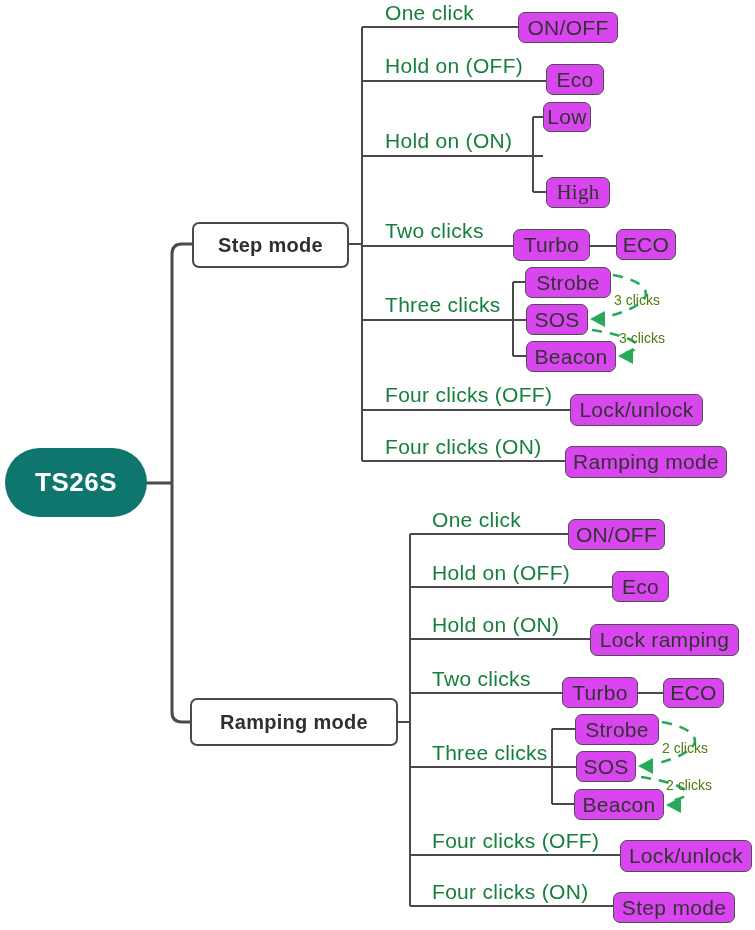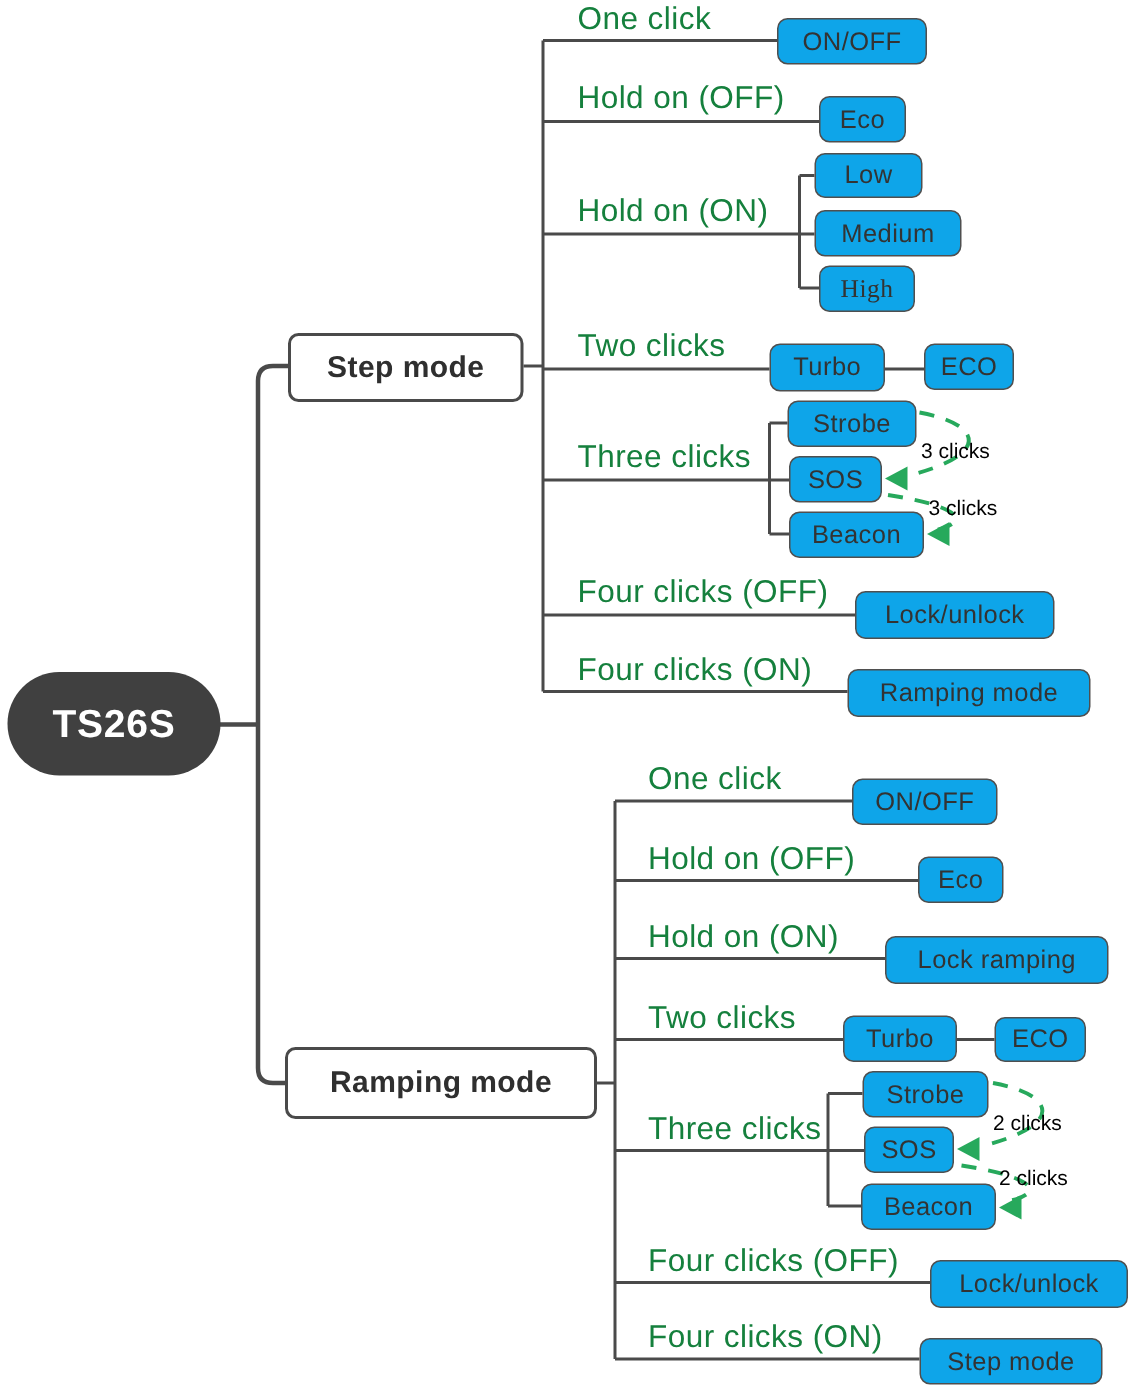--- a/index.html
+++ b/index.html
@@ -7,35 +7,35 @@
     position:relative;width:755px;height:930px;background:#ffffff;overflow:hidden;
     font-family:"Liberation Sans","DejaVu Sans",sans-serif;
   }
   .wires{position:absolute;left:0;top:0;z-index:1;}
   .branch-label{
     position:absolute;z-index:2;font-size:21px;line-height:22px;
     color:#15803d;white-space:nowrap;letter-spacing:.3px;
   }
   .leaf{
     position:absolute;z-index:3;display:flex;align-items:center;justify-content:center;
-    background:#0ea5e9;border:1.6px solid #4f4f4f;border-radius:7px;
-    font-size:17px;color:#333333;white-space:nowrap;box-sizing:border-box;letter-spacing:.3px;
+    background:#d946ef;border:1.6px solid #4f4f4f;border-radius:7px;
+    font-size:21px;color:#333333;white-space:nowrap;box-sizing:border-box;letter-spacing:.3px;
   }
   .mode-box{
     position:absolute;z-index:3;display:flex;align-items:center;justify-content:center;
     background:#ffffff;border:2px solid #4a4a4a;border-radius:7px;
     font-size:20px;font-weight:bold;color:#2f2f2f;white-space:nowrap;box-sizing:border-box;letter-spacing:.3px;
   }
   .root-pill{
     position:absolute;z-index:3;display:flex;align-items:center;justify-content:center;
-    background:#404040;color:#ffffff;font-size:26px;font-weight:bold;
+    background:#0f766e;color:#ffffff;font-size:26px;font-weight:bold;
     border-radius:35px;letter-spacing:.5px;
   }
   .cycle-note{
-    position:absolute;z-index:4;font-size:14px;color:#000000;white-space:nowrap;
+    position:absolute;z-index:4;font-size:14px;color:#4d7c0f;white-space:nowrap;
   }
 </style>
 </head>
 <body>
 
 <div class="canvas">
 
   <svg class="wires" width="755" height="930" viewBox="0 0 755 930">
 
     <g stroke="#4A4A4A" fill="none" stroke-width="3">
@@ -105,22 +105,21 @@
   <div class="branch-label" style="left:385px;top:2px;">One click</div>
   <div class="branch-label" style="left:385px;top:55px;">Hold on (OFF)</div>
   <div class="branch-label" style="left:385px;top:130px;">Hold on (ON)</div>
   <div class="branch-label" style="left:385px;top:220px;">Two clicks</div>
   <div class="branch-label" style="left:385px;top:294px;">Three clicks</div>
   <div class="branch-label" style="left:385px;top:384px;">Four clicks (OFF)</div>
   <div class="branch-label" style="left:385px;top:436px;">Four clicks (ON)</div>
 
   <div class="leaf" style="left:518px;top:12px;width:100px;height:31px;">ON/OFF</div>
   <div class="leaf" style="left:546px;top:64px;width:58px;height:31px;">Eco</div>
-  <div class="leaf" style="left:543px;top:102px;width:72px;height:30px;">Low</div>
-  <div class="leaf" style="left:543px;top:140px;width:98px;height:31px;">Medium</div>
+  <div class="leaf" style="left:543px;top:102px;width:48px;height:30px;">Low</div>
   <div class="leaf" style="left:546px;top:177px;width:64px;height:31px;font-family:Liberation Serif, serif;">High</div>
   <div class="leaf" style="left:513px;top:229px;width:77px;height:32px;">Turbo</div>
   <div class="leaf" style="left:616px;top:229px;width:60px;height:31px;">ECO</div>
   <div class="leaf" style="left:525px;top:267px;width:86px;height:31px;">Strobe</div>
   <div class="leaf" style="left:526px;top:304px;width:62px;height:31px;">SOS</div>
   <div class="leaf" style="left:526px;top:341px;width:90px;height:31px;">Beacon</div>
   <div class="leaf" style="left:570px;top:394px;width:133px;height:32px;">Lock/unlock</div>
   <div class="leaf" style="left:565px;top:446px;width:162px;height:32px;">Ramping mode</div>
 
   <div class="cycle-note" style="left:614px;top:292px;">3 clicks</div>

